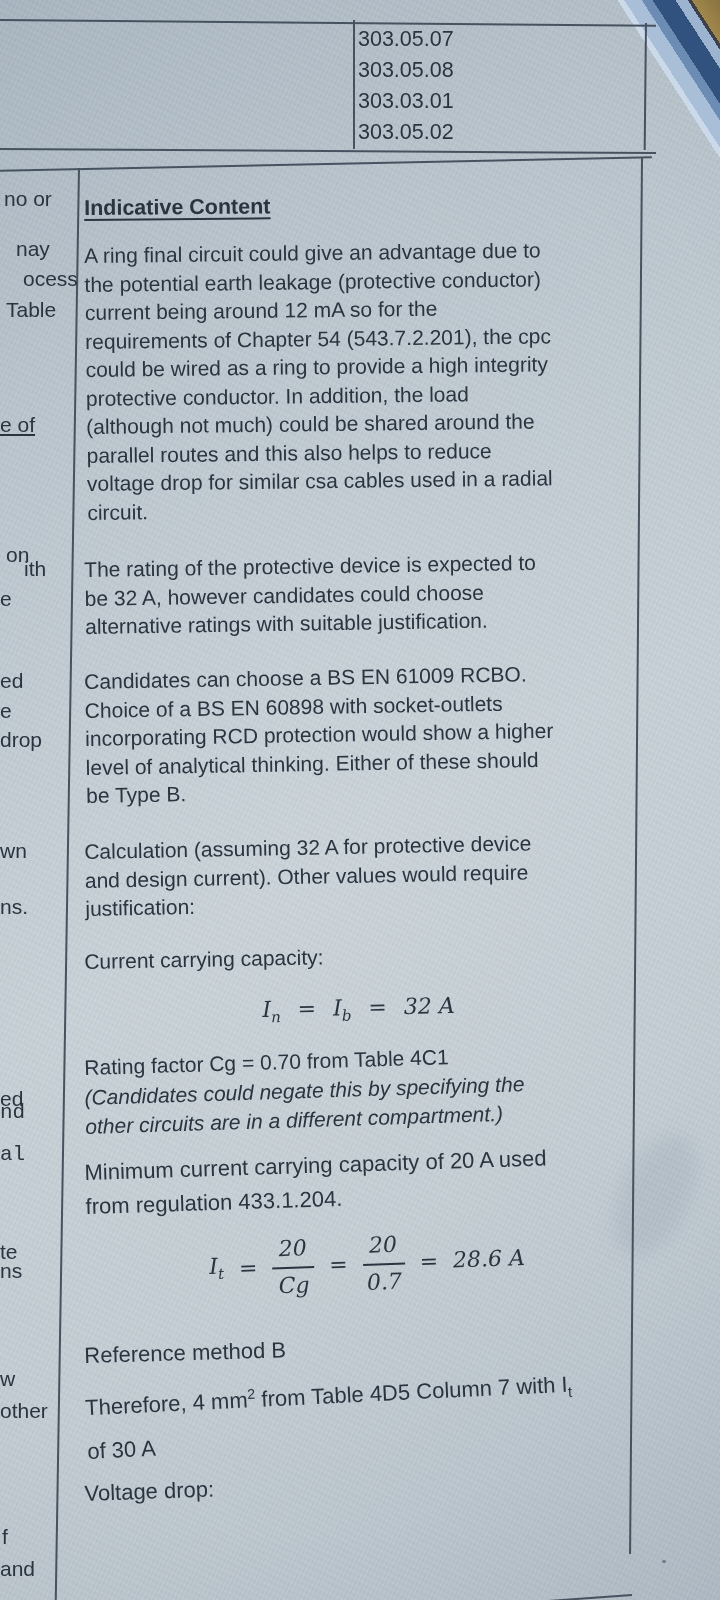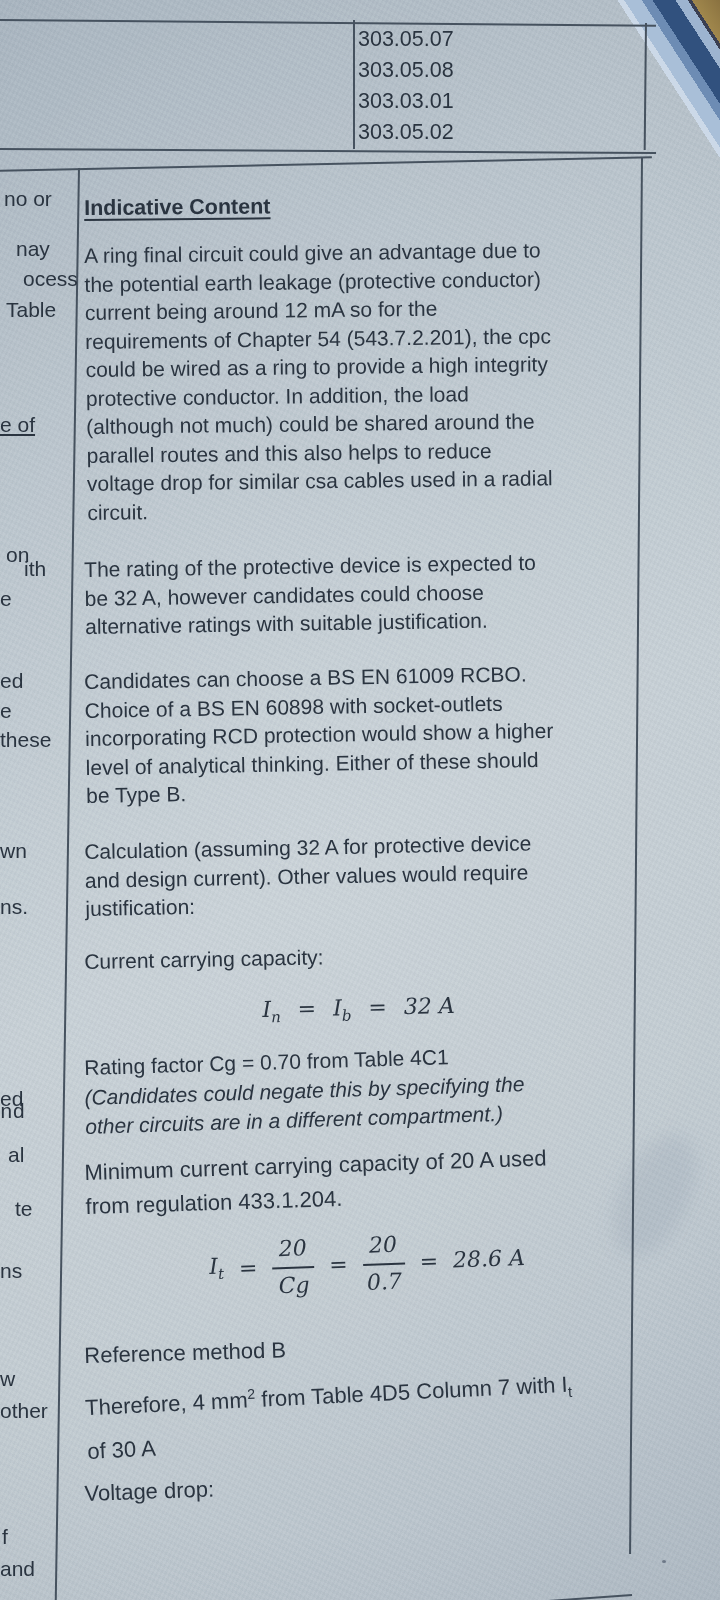--- a/index.html
+++ b/index.html
@@ -91,27 +91,27 @@
     <div class="frag" style="left:4px;top:186px;">no or</div>
     <div class="frag" style="left:16px;top:236px;">nay</div>
     <div class="frag" style="left:0px;top:266px;padding-left:23px;">ocess</div>
     <div class="frag" style="left:6px;top:297px;">Table</div>
     <div class="frag" style="left:0px;top:412px;text-decoration:underline;">e of</div>
     <div class="frag" style="left:6px;top:498px;margin-top:44px;">on</div>
     <div class="frag" style="left:0px;top:556px;padding-left:24px;">ith</div>
     <div class="frag" style="left:0px;top:586px;">e</div>
     <div class="frag" style="left:0px;top:668px;">ed</div>
     <div class="frag" style="left:0px;top:698px;">e</div>
-    <div class="frag" style="left:0px;top:727px;">these</div>
+    <div class="frag" style="left:0px;top:727px;">drop</div>
     <div class="frag" style="left:0px;top:838px;">wn</div>
     <div class="frag" style="left:0px;top:894px;">ns.</div>
     <div class="frag" style="left:0px;top:1086px;">ed</div>
     <div class="frag" style="left:0px;top:1100px;font-family:Liberation Mono, monospace;">nd</div>
-    <div class="frag" style="left:8px;top:1142px;">al</div>
-    <div class="frag" style="left:0px;top:1196px;padding-left:15px;">te</div>
+    <div class="frag" style="left:0px;top:1142px;font-family:Liberation Mono, monospace;">al</div>
+    <div class="frag" style="left:0px;top:1239px;">te</div>
     <div class="frag" style="left:0px;top:1258px;">ns</div>
     <div class="frag" style="left:0px;top:1366px;">w</div>
     <div class="frag" style="left:0px;top:1398px;">other</div>
     <div class="frag" style="left:2px;top:1524px;">f</div>
     <div class="frag" style="left:0px;top:1556px;">and</div>
   </div>
 
   <div>
 
     <div class="block heading" style="top:194px;transform:rotate(-0.5deg);">Indicative Content</div>

